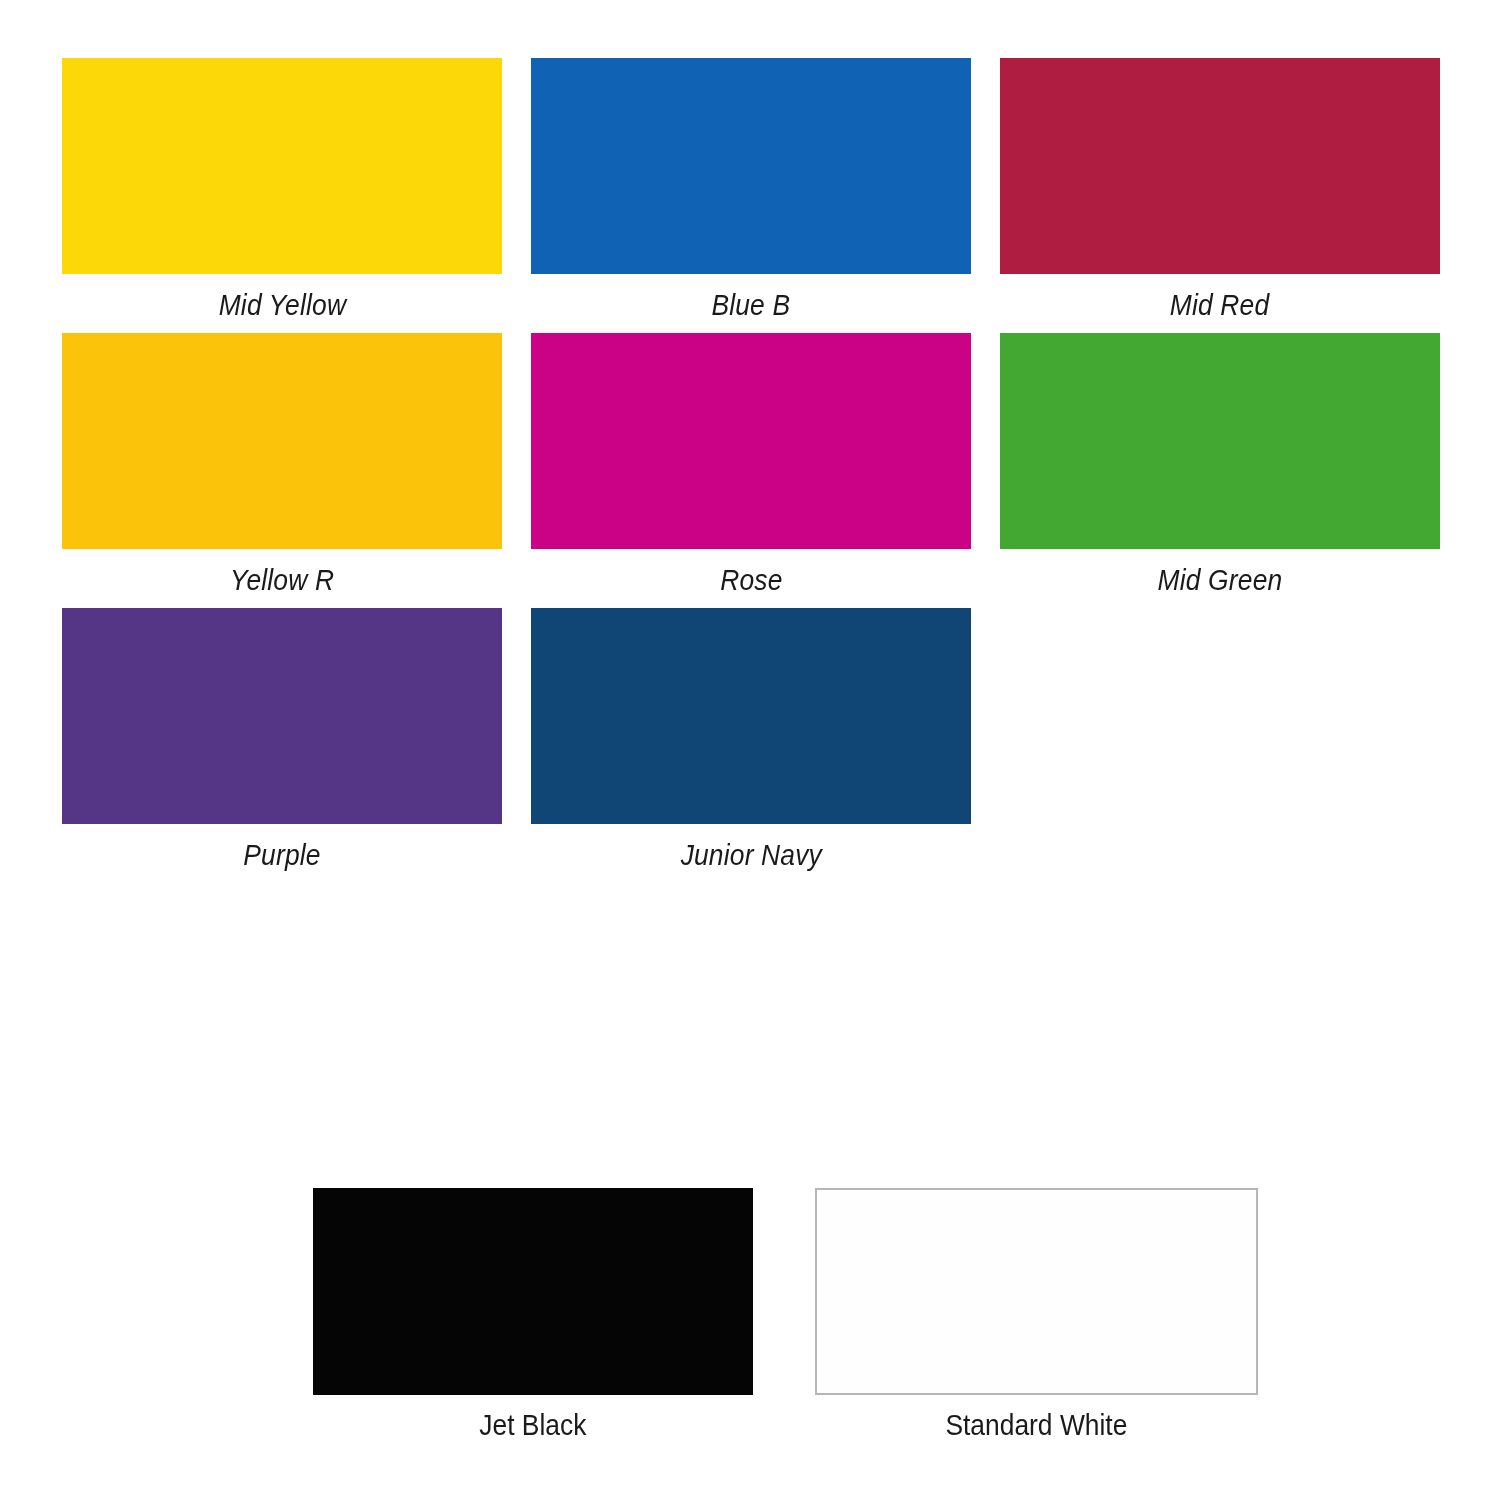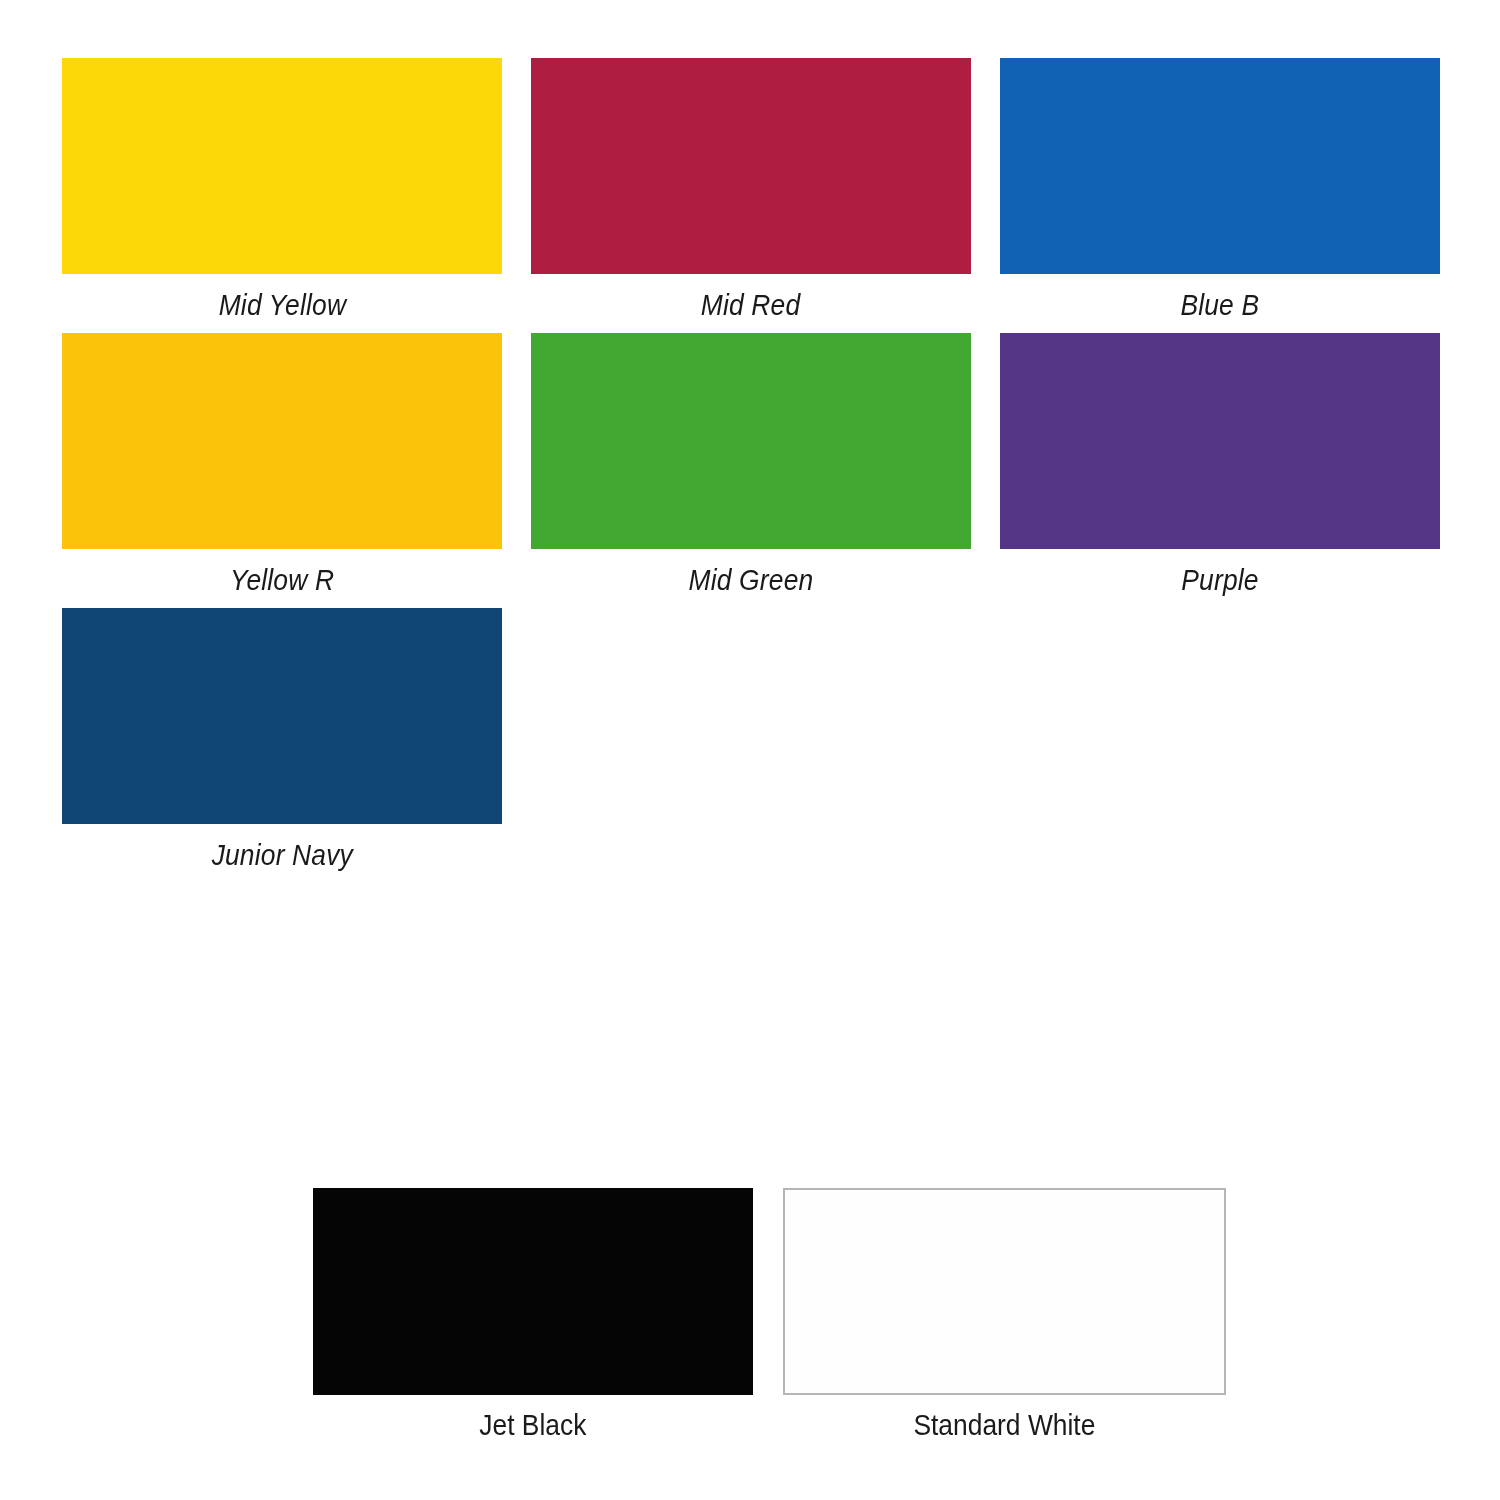--- a/index.html
+++ b/index.html
@@ -69,21 +69,21 @@
     align-items: flex-start;
   }
 
   .bottom-cell {
     display: flex;
     flex-direction: column;
     align-items: center;
   }
 
   .bottom-cell.black-cell { width: 440px; }
-  .bottom-cell.white-cell { width: 502px; }
+  .bottom-cell.white-cell { width: 502px; margin-left: 32px; }
 
   .bottom-chip {
     width: 440px;
     height: 207px;
     box-sizing: border-box;
   }
   .white-cell .bottom-chip {
     width: 443px;
     border: 2px solid #b6b6b6;
   }
@@ -105,34 +105,38 @@
 <div class="chart">
 
   <div class="swatch-grid">
 
     <div class="swatch-cell">
       <div class="swatch-chip" style="background-color: rgb(252, 216, 8);"></div>
       <div class="swatch-label">Mid Yellow</div>
     </div>
 
     <div class="swatch-cell">
-      <div class="swatch-chip" style="background-color: rgb(175, 30, 65);"></div>
-      <div class="swatch-label">Mid Red</div>
+      <div class="swatch-chip" style="background-color: rgb(15, 98, 180);"></div>
+      <div class="swatch-label">Blue B</div>
     </div>
 
     <div class="swatch-cell">
-      <div class="swatch-chip" style="background-color: rgb(15, 98, 180);"></div>
-      <div class="swatch-label">Blue B</div>
+      <div class="swatch-chip" style="background-color: rgb(175, 30, 65);"></div>
+      <div class="swatch-label">Mid Red</div>
     </div>
 
     <div class="swatch-cell">
       <div class="swatch-chip" style="background-color: rgb(252, 195, 11);"></div>
       <div class="swatch-label">Yellow R</div>
     </div>
 
+    <div class="swatch-cell">
+      <div class="swatch-chip" style="background-color: rgb(204, 2, 134);"></div>
+      <div class="swatch-label">Rose</div>
+    </div>
 
 
 
     <div class="swatch-cell">
       <div class="swatch-chip" style="background-color: rgb(67, 168, 50);"></div>
       <div class="swatch-label">Mid Green</div>
     </div>
 
     <div class="swatch-cell">
       <div class="swatch-chip" style="background-color: rgb(85, 53, 133);"></div>

